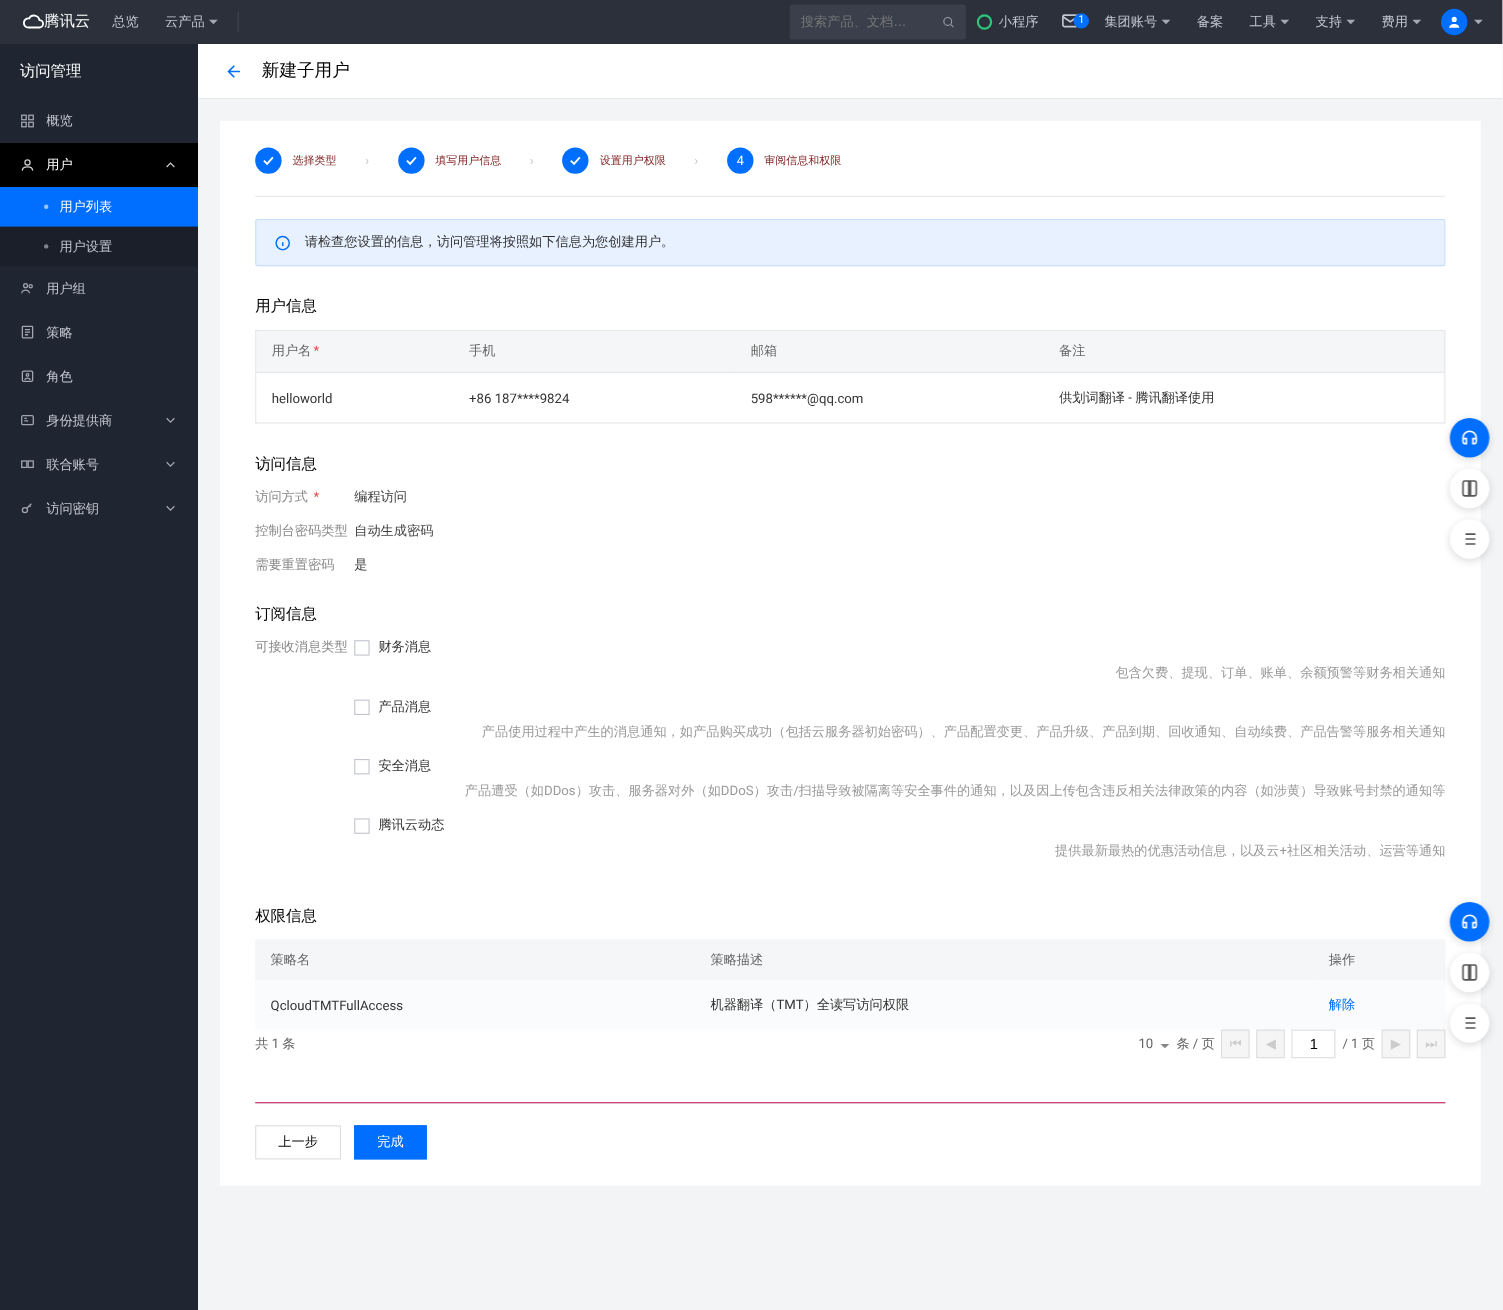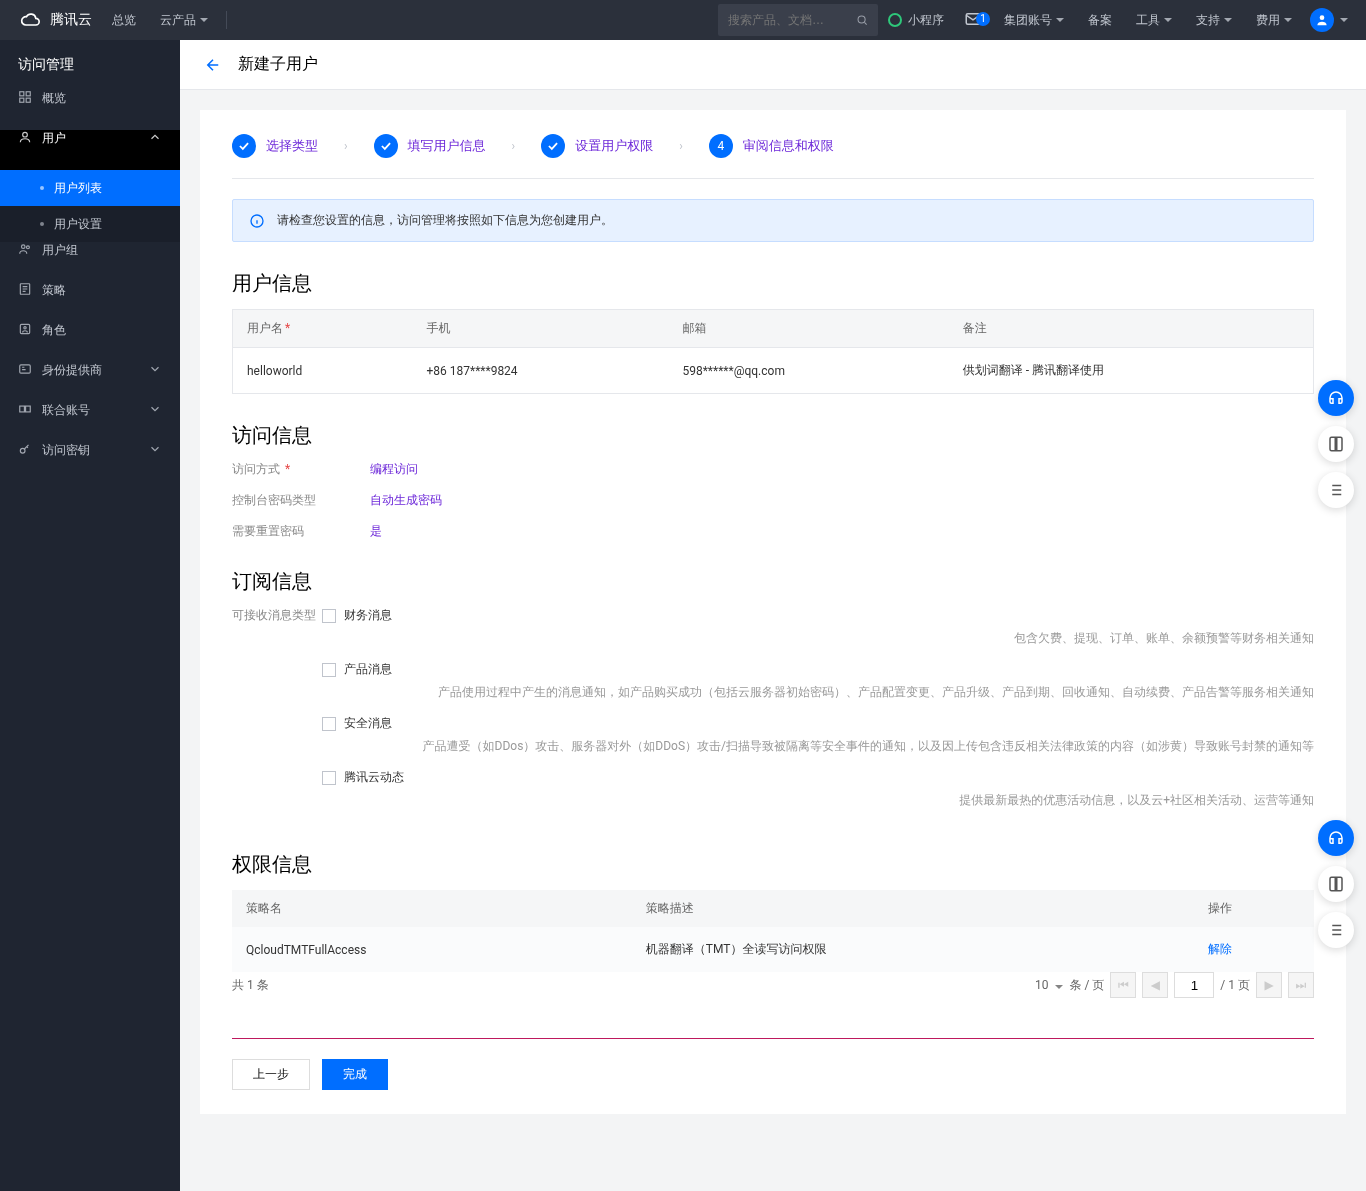--- a/index.html
+++ b/index.html
@@ -1,40 +1,40 @@
 <!DOCTYPE html>
 <html><head>
 <meta charset="utf-8">
 <style>
 * { box-sizing: border-box; margin: 0; padding: 0; }
 body { font-family: -apple-system, BlinkMacSystemFont, "Segoe UI", Roboto, "Helvetica Neue", Arial, sans-serif; font-size: 12px; color: #333; background: #f3f4f5; }
 
 
 .topnav { height: 40px; background: #2b303b; display: flex; align-items: center; color: #c2c7d0; padding: 0 12px; }
-.topnav .logo { display: flex; align-items: center; color: #fff; font-size: 14px; gap: 10px; padding: 0 8px; }
+.topnav .logo { display: flex; align-items: center; color: #fff; font-size: 14px; gap: 0; padding: 0 8px; }
 .topnav .logo svg { width: 20px; height: 20px; }
 .topnav .navlink { padding: 0 12px; height: 40px; display: flex; align-items: center; cursor: pointer; font-size: 12px; }
 .topnav .sep { width: 1px; height: 18px; background: #444a57; margin: 0 6px; }
 .topnav .flex-spacer { flex: 1; }
 .topnav .search { display: flex; align-items: center; background: #3a3f4b; border-radius: 2px; height: 32px; padding: 0 10px; width: 160px; }
 .topnav .search input { background: transparent; border: none; outline: none; color: #c2c7d0; font-size: 12px; width: 100%; }
 .topnav .search-icon { margin-left: 6px; opacity: .7; }
 .topnav .mini { display: flex; align-items: center; gap: 6px; padding: 0 10px; cursor: pointer; }
 .topnav .mini .ring { width: 14px; height: 14px; border: 2px solid #2ec77a; border-radius: 50%; display: inline-block; }
 .topnav .mail { position: relative; padding: 0 10px; cursor: pointer; }
 .topnav .badge { position: absolute; top: 2px; right: 2px; background: #006eff; color: #fff; font-size: 10px; border-radius: 8px; padding: 0 4px; line-height: 14px; min-width: 14px; text-align: center; }
 .topnav .avatar { width: 24px; height: 24px; border-radius: 50%; background: #006eff; color: #fff; display: flex; align-items: center; justify-content: center; margin-left: 6px; cursor: pointer; }
 .caret-down { display: inline-block; width: 0; height: 0; border-left: 4px solid transparent; border-right: 4px solid transparent; border-top: 4px solid currentColor; margin-left: 4px; opacity: .8; }
 
 
 .page { display: flex; height: calc(100vh); min-height: 1151px; }
 .sidebar { width: 180px; background: #1f2531; color: #c2c7d0; flex-shrink: 0; display: flex; flex-direction: column; }
 .sidebar .app-title { padding: 16px 18px; color: #fff; font-size: 14px; font-weight: 500; }
 .sidebar .nav { flex: 1; }
-.sidebar .item { display: flex; padding: 0 18px; height: 40px; cursor: pointer; font-size: 12px; gap: 10px; }
+.sidebar .item { display: flex; align-items: center; padding: 0 18px; height: 40px; cursor: pointer; font-size: 12px; gap: 10px; }
 .sidebar .item.expanded { background: #000; color: #fff; }
 .sidebar .item .icon { width: 14px; height: 14px; opacity: .8; flex-shrink: 0; }
 .sidebar .item .expand { margin-left: auto; }
 .sidebar .sub { background: #1a1f2a; }
 .sidebar .sub .subitem { display: flex; align-items: center; padding-left: 40px; height: 36px; cursor: pointer; font-size: 12px; }
 .sidebar .sub .subitem.active { background: #006eff; color: #fff; }
 .sidebar .sub .subitem::before { content: ""; width: 4px; height: 4px; border-radius: 50%; background: currentColor; margin-right: 10px; opacity: .6; }
 .sidebar .collapse-btn { padding: 14px 18px; border-top: 1px solid #2b303b; margin-top: auto; cursor: pointer; }
 
 
@@ -43,39 +43,39 @@
 .page-header .back { color: #006eff; cursor: pointer; display: flex; align-items: center; }
 .page-header .title { font-size: 16px; color: #000; }
 
 .main-card { margin: 20px; background: #fff; padding: 24px 32px; }
 
 
 .steps { display: flex; align-items: center; gap: 12px; padding-bottom: 20px; border-bottom: 1px solid #e5e7eb; }
 .step { display: flex; align-items: center; gap: 10px; }
 .step .num { width: 24px; height: 24px; border-radius: 50%; background: #006eff; color: #fff; display: flex; align-items: center; justify-content: center; font-size: 12px; }
 .step .num svg { width: 14px; height: 14px; }
-.step .label { font-size: 13px; color: #6d28d9; font-weight: 500; }
+.step .label { font-size: 10px; color: #7f1d1d; font-weight: 500; }
 .step-arrow { color: #c0c4cc; padding: 0 14px; }
 
 
 .info-banner { margin-top: 20px; background: #e7f1ff; border: 1px solid #c6ddff; padding: 12px 16px; display: flex; align-items: center; gap: 12px; color: #333; font-size: 12px; border-radius: 2px; }
 .info-banner .icon { width: 16px; height: 16px; color: #006eff; flex-shrink: 0; }
 
-.section-title { font-size: 20px; color: #000; font-weight: 500; margin-top: 28px; margin-bottom: 12px; }
+.section-title { font-size: 14px; color: #000; font-weight: 500; margin-top: 28px; margin-bottom: 12px; }
 
 
 .table { width: 100%; border: 1px solid #e5e7eb; border-collapse: collapse; }
 .table th { background: #f5f6f7; text-align: left; font-weight: 400; color: #666; padding: 10px 14px; font-size: 12px; border-bottom: 1px solid #e5e7eb; }
 .table td { padding: 14px; font-size: 12px; color: #333; }
 .req { color: #e54545; margin-left: 2px; }
 
 
 .kv { display: flex; margin-bottom: 14px; font-size: 12px; }
 .kv .k { width: 90px; color: #888; flex-shrink: 0; }
-.kv .v { color: #6d28d9; margin-left: 48px; }
+.kv .v { color: #404040; }
 
 
 .chk-block { margin-bottom: 14px; text-align: right; }
 .chk-row { display: flex; align-items: center; gap: 8px; font-size: 12px; color: #333; }
 .chk { width: 14px; height: 14px; border: 1px solid #c0c4cc; background: #fff; cursor: pointer; }
 .chk-desc { margin-top: 6px; font-size: 12px; color: #999; }
 
 
 .perm-table { width: 100%; border-collapse: collapse; }
 .perm-table th { background: #f5f6f7; text-align: left; font-weight: 400; color: #666; padding: 10px 14px; font-size: 12px; }

